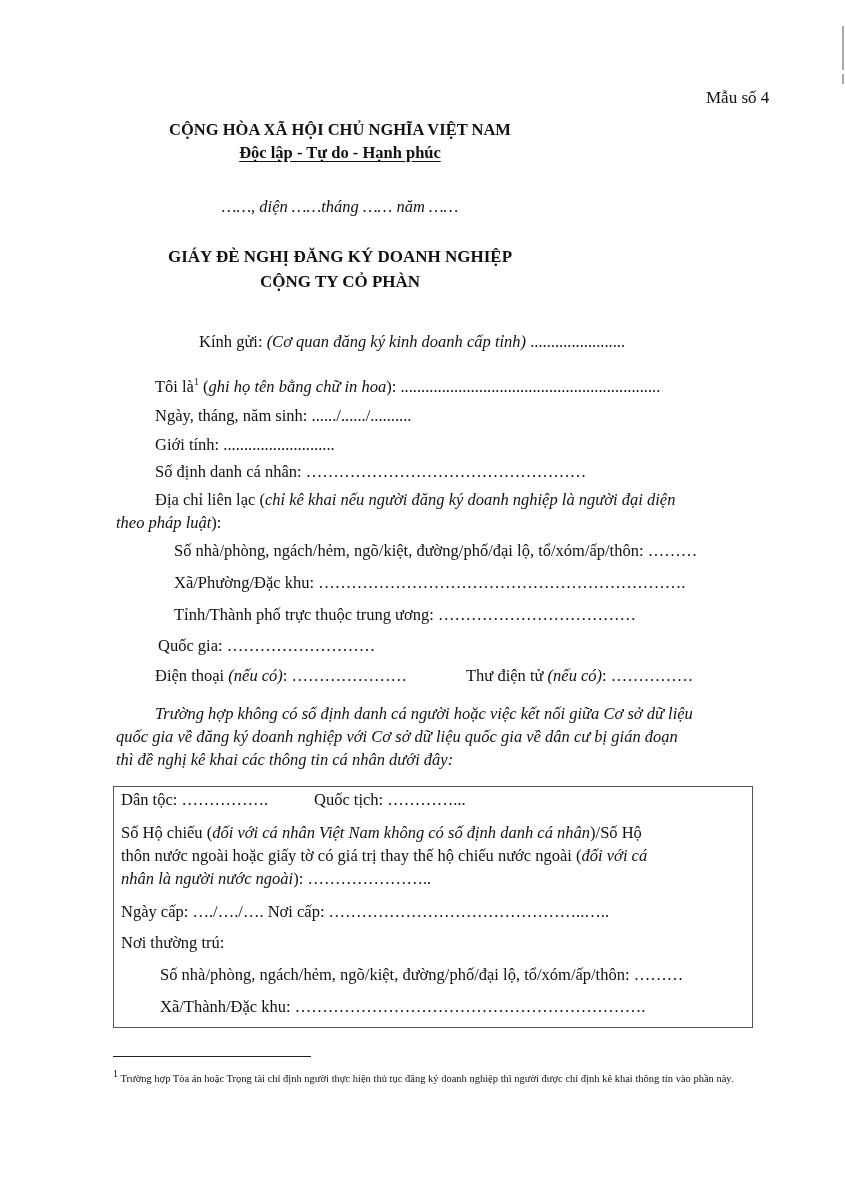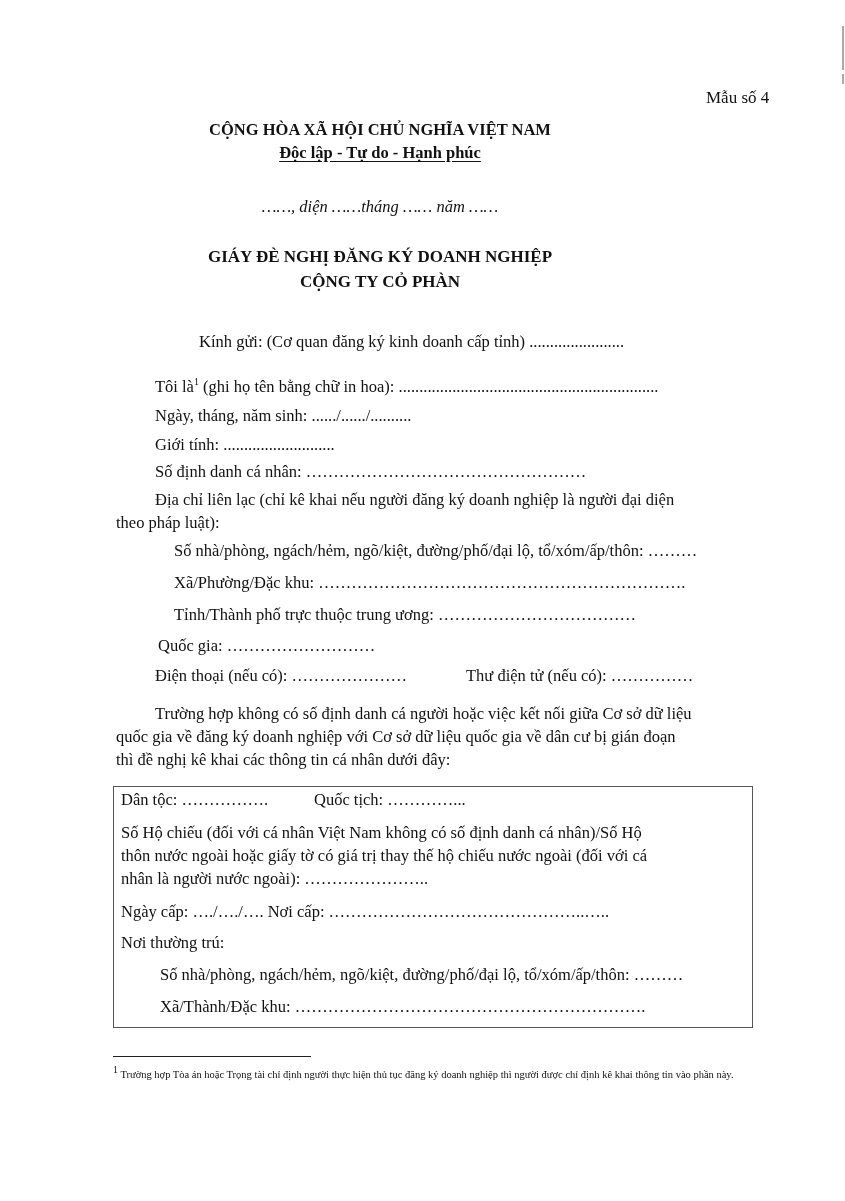--- a/index.html
+++ b/index.html
@@ -1,33 +1,33 @@
 <!DOCTYPE html>
 <html><head>
 <meta charset="utf-8">
 <style>
   html, body { margin:0; padding:0; background:#ffffff; }
   body { width:845px; height:1201px; position:relative; overflow:hidden;
          font-family:"Liberation Serif","DejaVu Serif",serif; color:#111; }
   .abs { position:absolute; white-space:nowrap; }
   .form-no { left:706px; top:88px; font-size:17px; font-weight:normal; }
-  .center { left:0; width:680px; text-align:center;padding-left:40px; }
+  .center { left:0; width:680px; text-align:center; }
   .h-nation { top:120px; font-size:16.5px; font-weight:bold; }
   .h-motto { top:143px; font-size:16.5px; font-weight:bold; }
   .h-motto span { text-decoration:underline; text-underline-offset:3px; }
   .date-line { top:197px; font-size:16.5px; font-style:italic; }
   .title1 { top:247px; font-size:17px; font-weight:bold; }
   .title2 { top:272px; font-size:17px; font-weight:bold; }
   .line { font-size:16.5px; }
-  .it { }
+  .it { font-style:italic; }
   sup { font-size:10px; }
   .box { position:absolute; left:113px; top:786px; width:638px; height:240px;
          border:1.3px solid #555; }
   .fn-rule { position:absolute; left:113px; top:1056px; width:198px; height:1px; background:#222; }
-  .footnote { position:absolute; left:113px; top:1064px; width:670px; font-size:10.5px; line-height:12px; white-space:normal; }
+  .footnote { position:absolute; left:113px; top:1064px; width:670px; font-size:10.5px; line-height:19px; white-space:normal; }
   .edge-mark { position:absolute; left:842px; width:2px; background:#aaa; }
 </style>
 </head>
 <body>
 
 <div class="edge-mark" style="top:26px;height:44px"></div>
 <div class="edge-mark" style="top:74px;height:10px"></div>
 
 <div class="abs form-no">Mẫu số 4</div>
 

